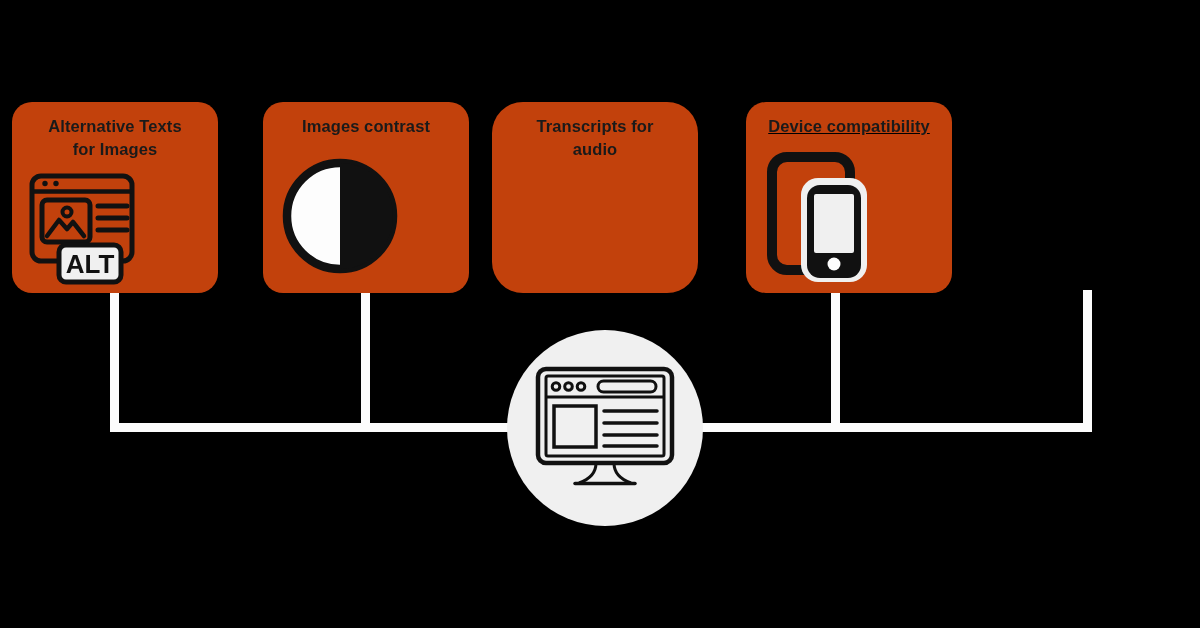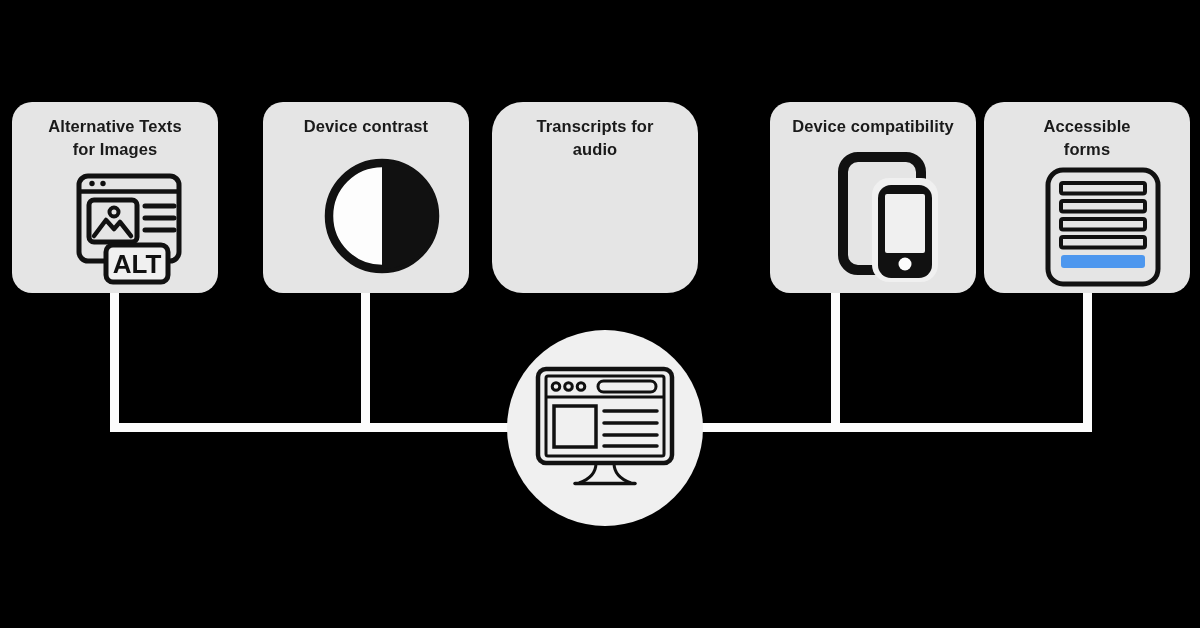--- a/index.html
+++ b/index.html
@@ -6,29 +6,29 @@
   .stage{
     position:relative;width:1200px;height:628px;background:#000;
     font-family:"Liberation Sans",sans-serif;overflow:hidden;
   }
   
   .vline{position:absolute;width:9px;background:#fcfcfc;z-index:1;}
   .hline{position:absolute;height:9px;background:#fcfcfc;z-index:1;}
   
   .card{
     position:absolute;top:102px;width:206px;height:191px;
-    background:#e5e5e5;border-radius:20px;z-index:2;
+    background:#c2410c;border-radius:20px;z-index:2;
     display:flex;flex-direction:column;align-items:center;
   }
   .card-title{
     margin-top:13px;font-size:16.5px;line-height:23px;font-weight:700;
     color:#1a1a1a;text-align:center;letter-spacing:.1px;
   }
   .w160{max-width:160px;} .w130{max-width:130px;} .w110{max-width:110px;}
-  .icon-area{flex:1;display:flex;align-items:center;justify-content:center;width:100%;margin-left:32px;}
+  .icon-area{flex:1;display:flex;align-items:center;width:100%;margin-left:32px;}
   
   .hub-circle{
     position:absolute;left:507px;top:330px;width:196px;height:196px;
     border-radius:50%;background:#f0f0f0;z-index:3;
     display:flex;align-items:center;justify-content:center;
   }
   svg{display:block;}
   .svg-label{font-family:"Liberation Sans",sans-serif;font-weight:700;}
 </style>
 </head>
@@ -54,59 +54,46 @@
         <circle cx="39" cy="45" r="4.5" fill="none" stroke="#111" stroke-width="4"></circle>
         <path d="M19,69 L31,53 L39,62 L45,55 L56,69" fill="none" stroke="#111" stroke-width="4.5" stroke-linejoin="round" stroke-linecap="round"></path>
         <path d="M70,39 H99 M70,51 H99 M70,63 H99" stroke="#111" stroke-width="5" stroke-linecap="round"></path>
         <rect x="31" y="78" width="62" height="37" rx="7" fill="#f0f0f0" stroke="#111" stroke-width="5"></rect>
         <text class="svg-label" x="62" y="106" text-anchor="middle" font-size="26" fill="#111">ALT</text>
       </svg>
     </div>
   </div>
 
   <div class="card" style="left:263px;">
-    <div class="card-title">Device contrast</div>
+    <div class="card-title">Images contrast</div>
     <div class="icon-area">
       <svg width="122" height="122" viewBox="0 0 122 122">
         <circle cx="61" cy="61" r="53" fill="#fdfdfd" stroke="#111" stroke-width="8.5"></circle>
         <path d="M61,8 a53,53 0 0 1 0,106 Z" fill="#111"></path>
       </svg>
     </div>
   </div>
 
   <div class="card" style="left:492px;border-radius:31px;">
     <div class="card-title w130">Transcripts for audio</div>
   </div>
 
-  <div class="card" style="left:770px;">
+  <div class="card" style="left:746px;text-decoration:underline;">
     <div class="card-title">Device compatibility</div>
     <div class="icon-area">
       <svg width="112" height="132" viewBox="0 0 112 132">
         <rect x="10" y="7" width="78" height="113" rx="15" fill="none" stroke="#111" stroke-width="10"></rect>
         <rect x="39" y="28" width="66" height="104" rx="17" fill="#f0f0f0"></rect>
         <rect x="45" y="35" width="54" height="93" rx="13" fill="#111"></rect>
         <rect x="52" y="44" width="40" height="59" rx="2" fill="#f0f0f0"></rect>
         <circle cx="72" cy="114" r="6.5" fill="#fdfdfd"></circle>
       </svg>
     </div>
   </div>
 
-  <div class="card" style="left:984px;">
-    <div class="card-title w110">Accessible forms</div>
-    <div class="icon-area">
-      <svg width="118" height="120" viewBox="0 0 118 120">
-        <rect x="4" y="3" width="110" height="114" rx="15" fill="none" stroke="#111" stroke-width="5"></rect>
-        <rect x="17" y="16" width="84" height="10.5" rx="2" fill="none" stroke="#111" stroke-width="4"></rect>
-        <rect x="17" y="34" width="84" height="10.5" rx="2" fill="none" stroke="#111" stroke-width="4"></rect>
-        <rect x="17" y="52" width="84" height="10.5" rx="2" fill="none" stroke="#111" stroke-width="4"></rect>
-        <rect x="17" y="70" width="84" height="10.5" rx="2" fill="none" stroke="#111" stroke-width="4"></rect>
-        <rect x="17" y="88" width="84" height="13" rx="3" fill="#4d97ee"></rect>
-      </svg>
-    </div>
-  </div>
 
   <div class="hub-circle">
     <div>
       <svg width="140" height="124" viewBox="0 0 140 124">
         <rect x="3" y="3" width="134" height="94" rx="8" fill="none" stroke="#111" stroke-width="4.5"></rect>
         <rect x="11" y="10" width="118" height="80" rx="2" fill="none" stroke="#111" stroke-width="3"></rect>
         <line x1="11" y1="31" x2="129" y2="31" stroke="#111" stroke-width="3"></line>
         <circle cx="21" cy="20.5" r="3.8" fill="none" stroke="#111" stroke-width="3"></circle>
         <circle cx="33.5" cy="20.5" r="3.8" fill="none" stroke="#111" stroke-width="3"></circle>
         <circle cx="46" cy="20.5" r="3.8" fill="none" stroke="#111" stroke-width="3"></circle>

